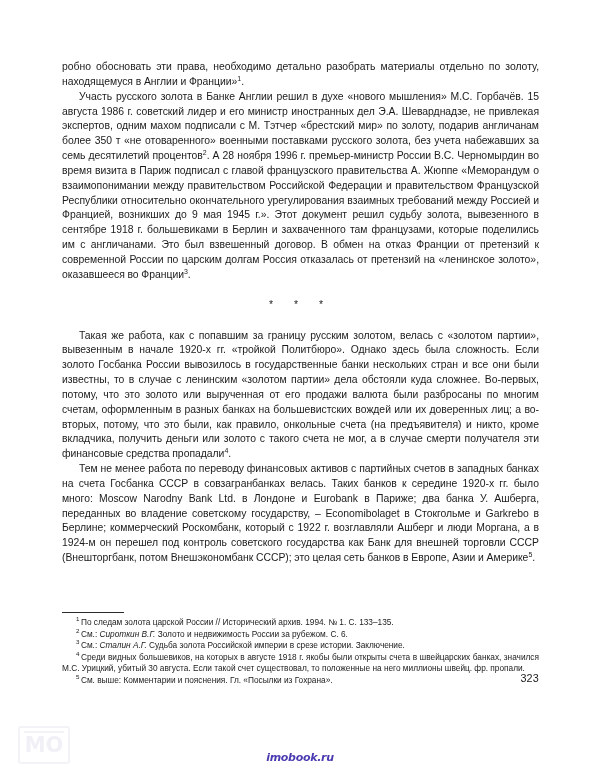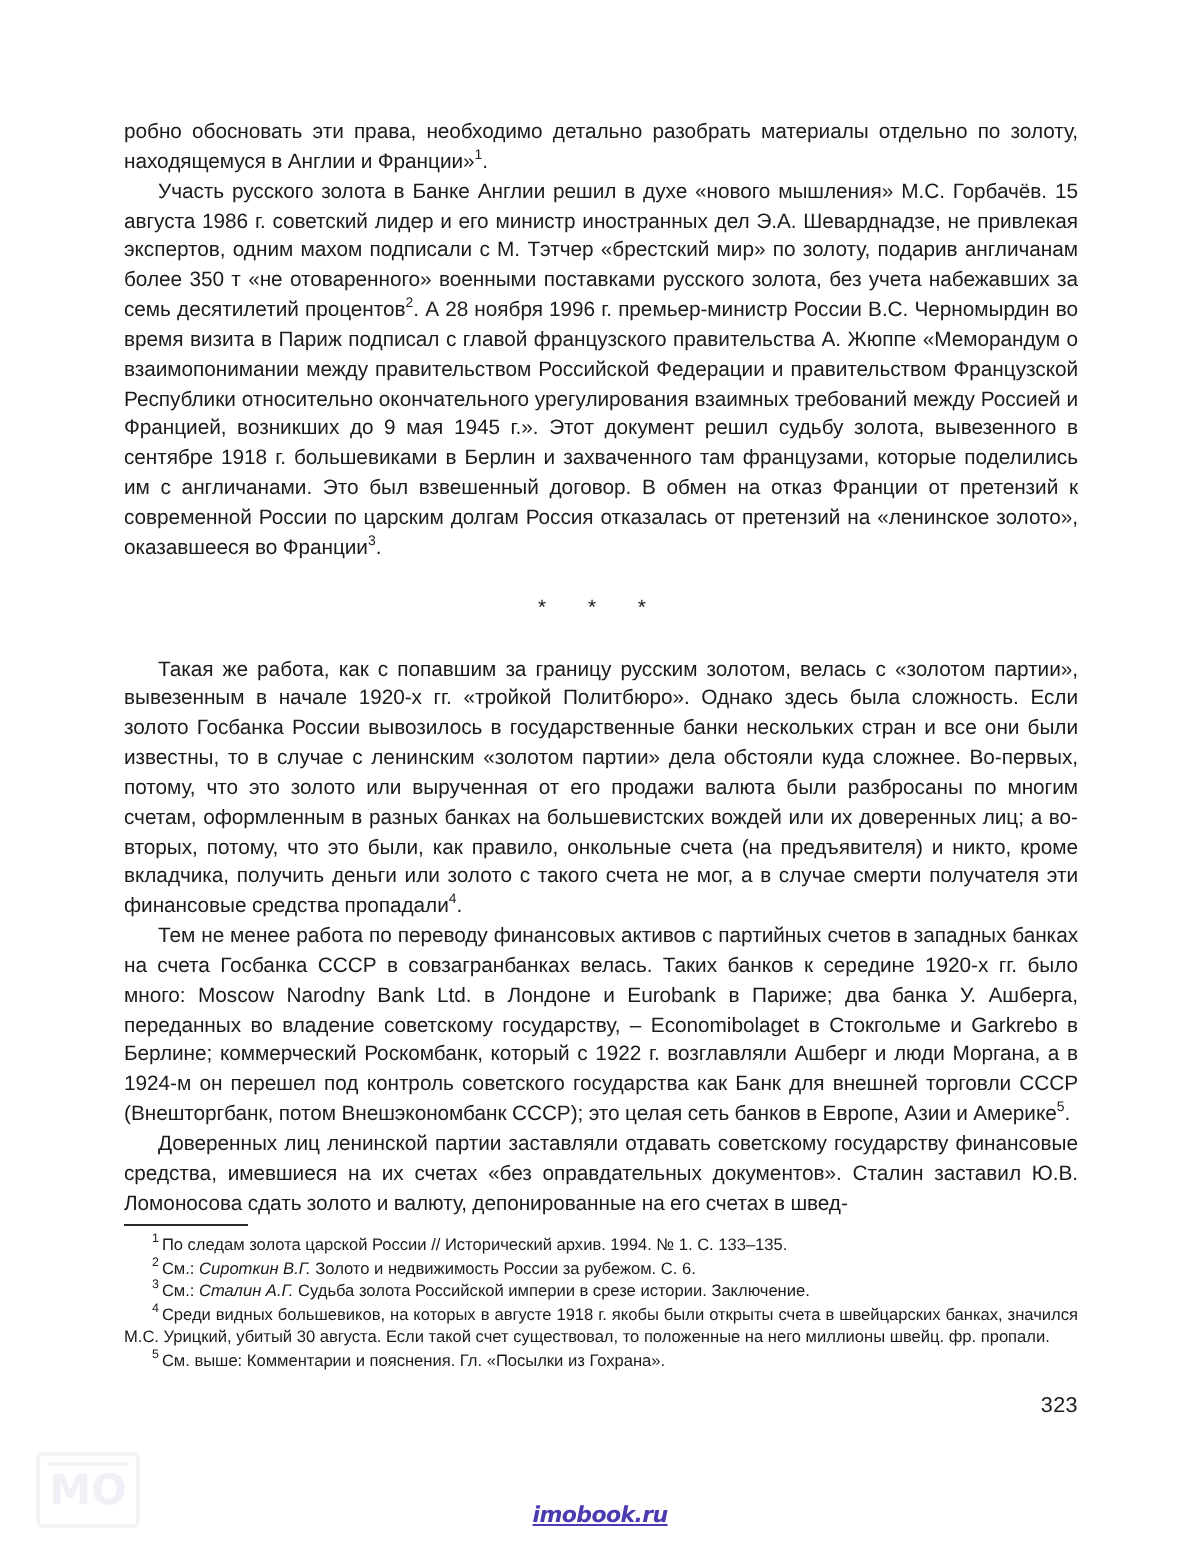--- a/index.html
+++ b/index.html
@@ -90,41 +90,40 @@
     vertical-align: super;
     line-height: 0;
     margin-right: 1.5px;
   }
   p.fn-par i { }
 
   
   .page-number {
     position: absolute;
     right: 61px;
-    top: 696px;
+    top: 671px;
     font-size: 10.8px;
     line-height: 14px;
     color: #1b1b1b;
     letter-spacing: 0.2px;
   }
 
   
   .watermark-site {
     position: absolute;
     left: 0;
     right: 0;
     top: 751px;
     text-align: center;
     font-family: "DejaVu Sans", sans-serif;
     font-style: italic;
     font-weight: bold;
     font-size: 11px;
     letter-spacing: -0.3px;
     color: #4a3bb0;
-    text-decoration: underline;
   }
   .watermark-logo {
     position: absolute;
     left: 18px;
     top: 726px;
     width: 52px;
     height: 38px;
     border: 2px solid #f2f2f7;
     border-radius: 3px;
     box-sizing: border-box;
@@ -157,21 +156,20 @@
     <p class="body-par cont" id="par-0">робно обосновать эти права, необходимо детально разобрать материалы отдельно по золоту, находящемуся в Англии и Франции»<sup class="fn">1</sup>.</p>
 
     <p class="body-par indent" id="par-1">Участь русского золота в Банке Англии решил в духе «нового мышления» М.С. Горбачёв. 15 августа 1986 г. советский лидер и его министр иностранных дел Э.А. Шеварднадзе, не привлекая экспертов, одним махом подписали с М. Тэтчер «брестский мир» по золоту, подарив англичанам более 350 т «не отоваренного» военными поставками русского золота, без учета набежавших за семь десятилетий процентов<sup class="fn">2</sup>. А 28 ноября 1996 г. премьер-министр России В.С. Черномырдин во время визита в Париж подписал с главой французского правительства А. Жюппе «Меморандум о взаимопонимании между правительством Российской Федерации и правительством Французской Республики относительно окончательного урегулирования взаимных требований между Россией и Францией, возникших до 9 мая 1945 г.». Этот документ решил судьбу золота, вывезенного в сентябре 1918 г. большевиками в Берлин и захваченного там французами, которые поделились им с англичанами. Это был взвешенный договор. В обмен на отказ Франции от претензий к современной России по царским долгам Россия отказалась от претензий на «ленинское золото», оказавшееся во Франции<sup class="fn">3</sup>.</p>
 
     <div class="stars">*  *  *</div>
 
     <p class="body-par indent" id="par-2">Такая же работа, как с попавшим за границу русским золотом, велась с «золотом партии», вывезенным в начале 1920-х гг. «тройкой Политбюро». Однако здесь была сложность. Если золото Госбанка России вывозилось в государственные банки нескольких стран и все они были известны, то в случае с ленинским «золотом партии» дела обстояли куда сложнее. Во-первых, потому, что это золото или вырученная от его продажи валюта были разбросаны по многим счетам, оформленным в разных банках на большевистских вождей или их доверенных лиц; а во-вторых, потому, что это были, как правило, онкольные счета (на предъявителя) и никто, кроме вкладчика, получить деньги или золото с такого счета не мог, а в случае смерти получателя эти финансовые средства пропадали<sup class="fn">4</sup>.</p>
 
     <p class="body-par indent" id="par-3">Тем не менее работа по переводу финансовых активов с партийных счетов в западных банках на счета Госбанка СССР в совзагранбанках велась. Таких банков к середине 1920-х гг. было много: Moscow Narodny Bank Ltd. в Лондоне и Eurobank в Париже; два банка У. Ашберга, переданных во владение советскому государству, – Economibolaget в Стокгольме и Garkrebo в Берлине; коммерческий Роскомбанк, который с 1922 г. возглавляли Ашберг и люди Моргана, а в 1924-м он перешел под контроль советского государства как Банк для внешней торговли СССР (Внешторгбанк, потом Внешэкономбанк СССР); это целая сеть банков в Европе, Азии и Америке<sup class="fn">5</sup>.</p>
 
-    <p class="body-par indent" id="par-4">Доверенных лиц ленинской партии заставляли отдавать советскому государству финансовые средства, имевшиеся на их счетах «без оправдательных документов». Сталин заставил Ю.В. Ломоносова сдать золото и валюту, депонированные на его счетах в швед-</p>
 
   </div>
 
   <div class="footnotes">
     <div class="fn-rule"></div>
     <div id="footnote-list">
         <p class="fn-par"><span class="fn-num">1</span>По следам золота царской России // Исторический архив. 1994. № 1. С. 133–135.</p>
         <p class="fn-par"><span class="fn-num">2</span>См.: <i>Сироткин В.Г.</i> Золото и недвижимость России за рубежом. С. 6.</p>
         <p class="fn-par"><span class="fn-num">3</span>См.: <i>Сталин А.Г.</i> Судьба золота Российской империи в срезе истории. Заключение.</p>
         <p class="fn-par"><span class="fn-num">4</span>Среди видных большевиков, на которых в августе 1918 г. якобы были открыты счета в швейцарских банках, значился М.С. Урицкий, убитый 30 августа. Если такой счет существовал, то положенные на него миллионы швейц. фр. пропали.</p>

